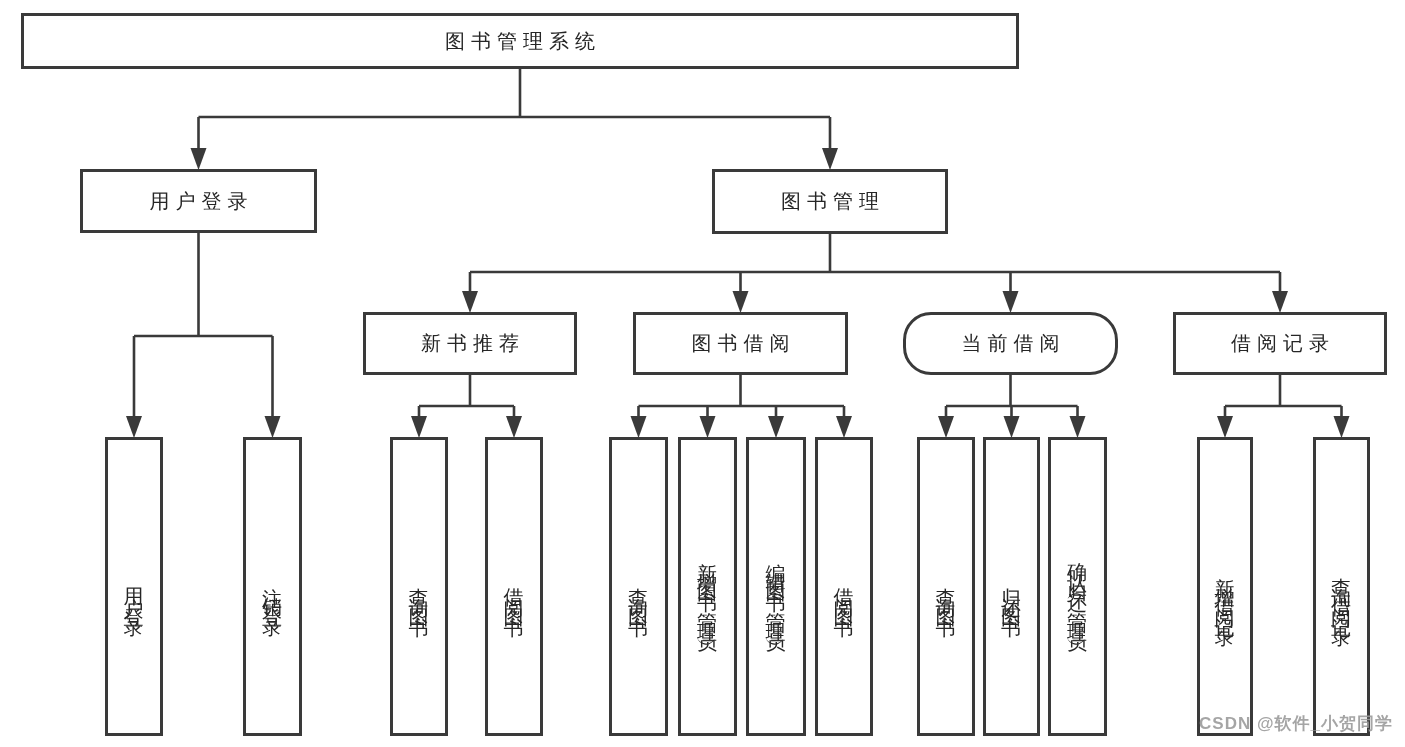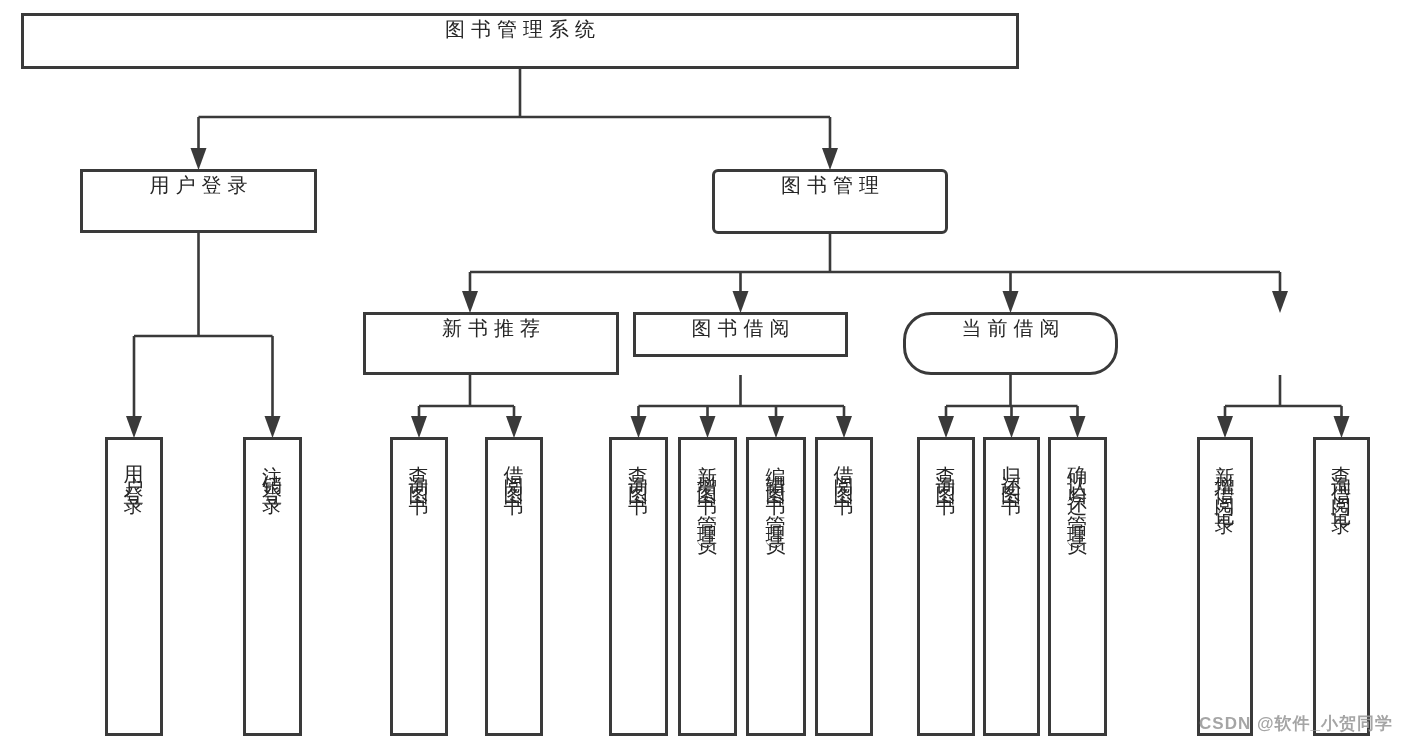--- a/index.html
+++ b/index.html
@@ -25,21 +25,21 @@
     pointer-events:none;
   }
   .connectors path{stroke:var(--line);stroke-width:2.6;fill:none;}
   .connectors polygon{fill:var(--line);stroke:none;}
   .node{
     position:absolute;
     box-sizing:border-box;
     background:var(--box-bg);
     border:3px solid var(--line);
     display:flex;
-    align-items:flex-start;
+    align-items:center;
     justify-content:center;
     color:var(--text);
   }
   .h-node span{
     font-size:20px;
     letter-spacing:6px;
     padding-left:6px; 
     white-space:nowrap;
   }
   .v-node span{
@@ -107,32 +107,35 @@
     <polygon points="1333.5,416 1349.5,416 1341.5,438"></polygon>
   </svg>
 
   <div class="node h-node" style="left:21px;top:13px;width:998px;height:56px;">
     <span>图书管理系统</span>
   </div>
 
   <div class="node h-node" style="left:80px;top:169px;width:237px;height:64px;">
     <span>用户登录</span>
   </div>
-  <div class="node h-node" style="left:712px;top:169px;width:236px;height:65px;border-radius:6px;">
+  <div class="node h-node" style="left:712px;top:169px;width:236px;height:65px;">
     <span>图书管理</span>
   </div>
 
-  <div class="node h-node" style="left:363px;top:312px;width:256px;height:63px;">
+  <div class="node h-node" style="left:363px;top:312px;width:214px;height:63px;">
     <span>新书推荐</span>
   </div>
-  <div class="node h-node" style="left:633px;top:312px;width:215px;height:45px;">
+  <div class="node h-node" style="left:633px;top:312px;width:215px;height:63px;">
     <span>图书借阅</span>
   </div>
   <div class="node h-node" style="left:903px;top:312px;width:215px;height:63px;border-radius:28px;">
     <span>当前借阅</span>
+  </div>
+  <div class="node h-node" style="left:1173px;top:312px;width:214px;height:63px;">
+    <span>借阅记录</span>
   </div>
 
   <div class="node v-node" style="left:105px;top:437px;width:58px;height:299px;">
     <span>用户登录</span>
   </div>
   <div class="node v-node" style="left:243px;top:437px;width:59px;height:299px;">
     <span>注销登录</span>
   </div>
 
   <div class="node v-node" style="left:390px;top:437px;width:58px;height:299px;">

